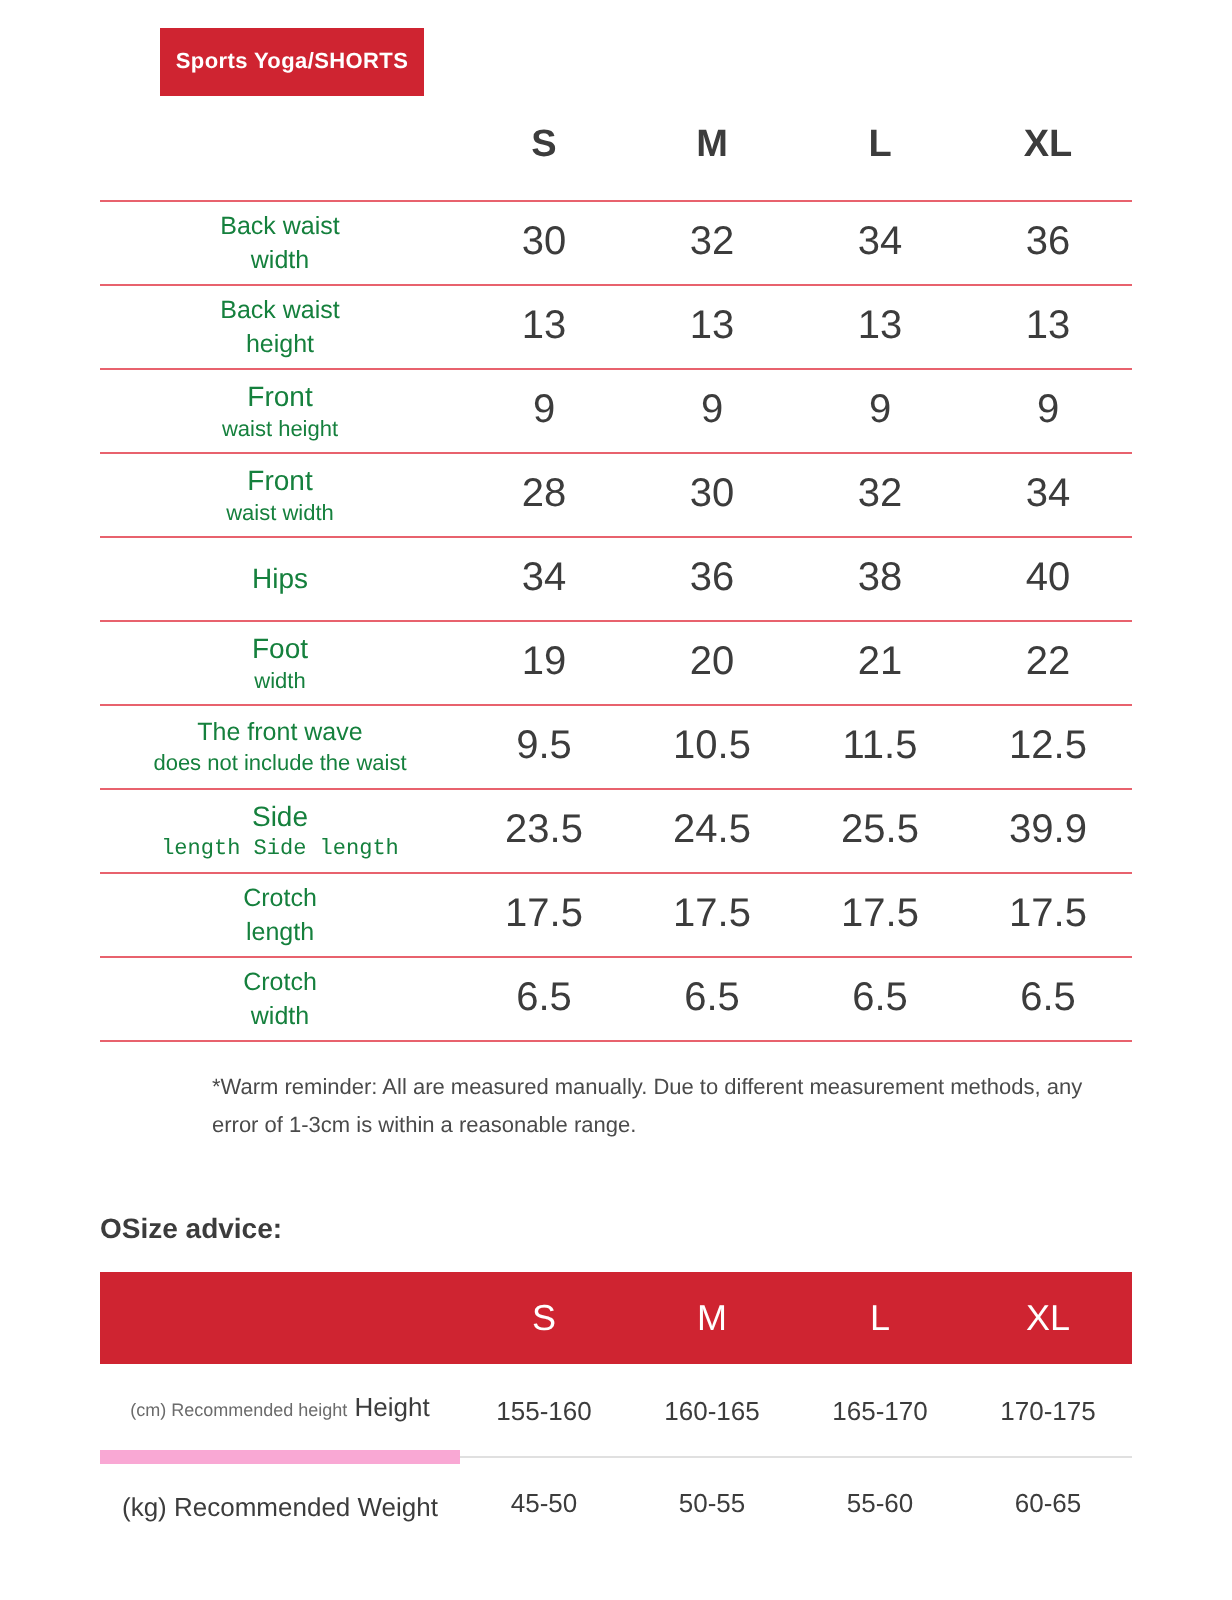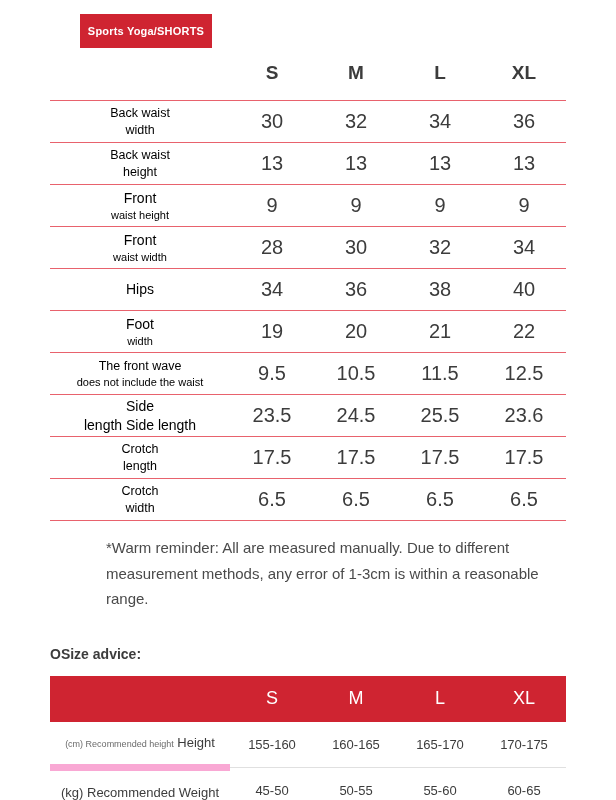--- a/index.html
+++ b/index.html
@@ -67,44 +67,45 @@
     text-align: center;
     vertical-align: middle;
     height: 42px;
   }
   .size-table tr:last-child td {
     border-bottom: 1px solid #e8626d;
   }
 
   .rowlabel {
     font-size: 12.5px;
-    color: #000000;
+    color: #15803d;
     line-height: 1.35;
     text-align: center;
   }
   .rowlabel .big {
     font-size: 14px;
   }
   .rowlabel .small {
     font-size: 11px;
   }
   .rowlabel .tiny {
-    font-size: 14px;
+    font-size: 11px;
+    font-family: Liberation Mono, monospace;
   }
   .value {
     font-size: 20px;
     color: #3c3c3c;
   }
 
   
   .reminder {
     width: 516px;
     margin: 14px auto 0 auto;
     padding-left: 56px;
-    font-size: 15px;
+    font-size: 11px;
     color: #4a4a4a;
     line-height: 1.7;
   }
 
   
   .advice-title {
     width: 516px;
     margin: 34px auto 0 auto;
     padding-left: 0;
     font-size: 14px;
@@ -252,21 +253,21 @@
       <td class="value">12.5</td>
     </tr>
     <tr>
       <td class="rowlabel">
         <div class="big">Side</div>
         <div class="tiny">length Side length</div>
       </td>
       <td class="value">23.5</td>
       <td class="value">24.5</td>
       <td class="value">25.5</td>
-      <td class="value">23.6</td>
+      <td class="value">39.9</td>
     </tr>
     <tr>
       <td class="rowlabel">
         <div>Crotch</div>
         <div>length</div>
       </td>
       <td class="value">17.5</td>
       <td class="value">17.5</td>
       <td class="value">17.5</td>
       <td class="value">17.5</td>

